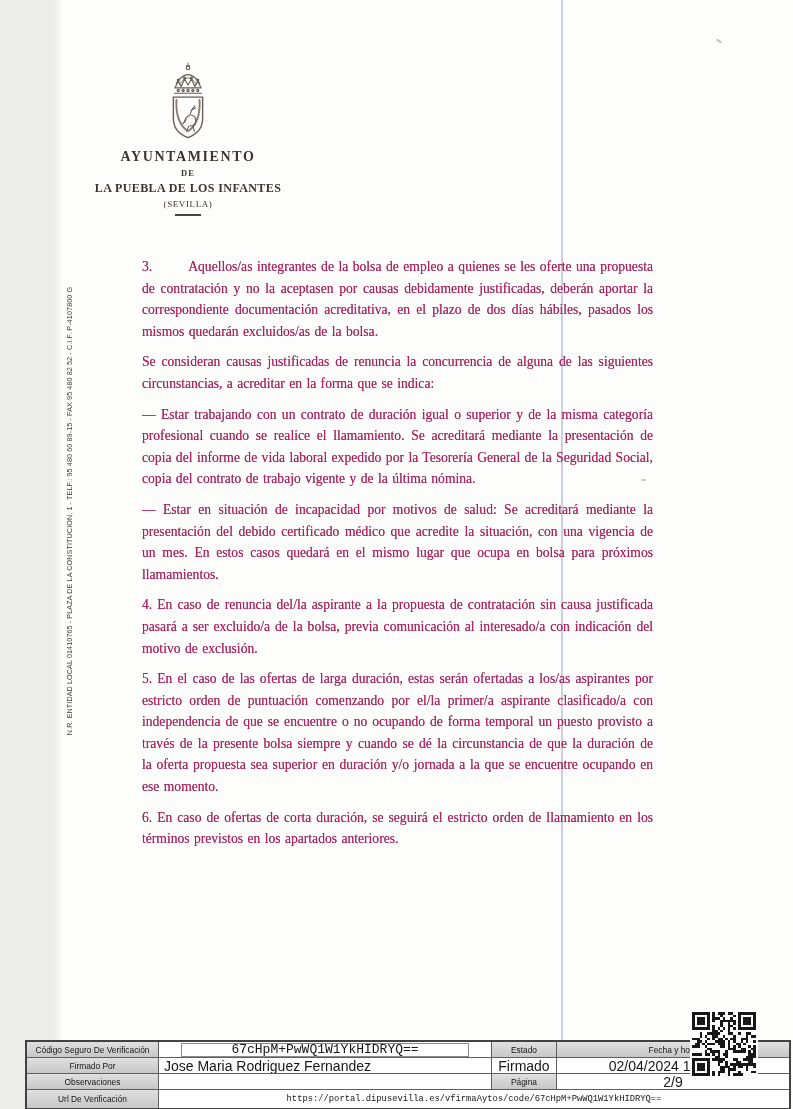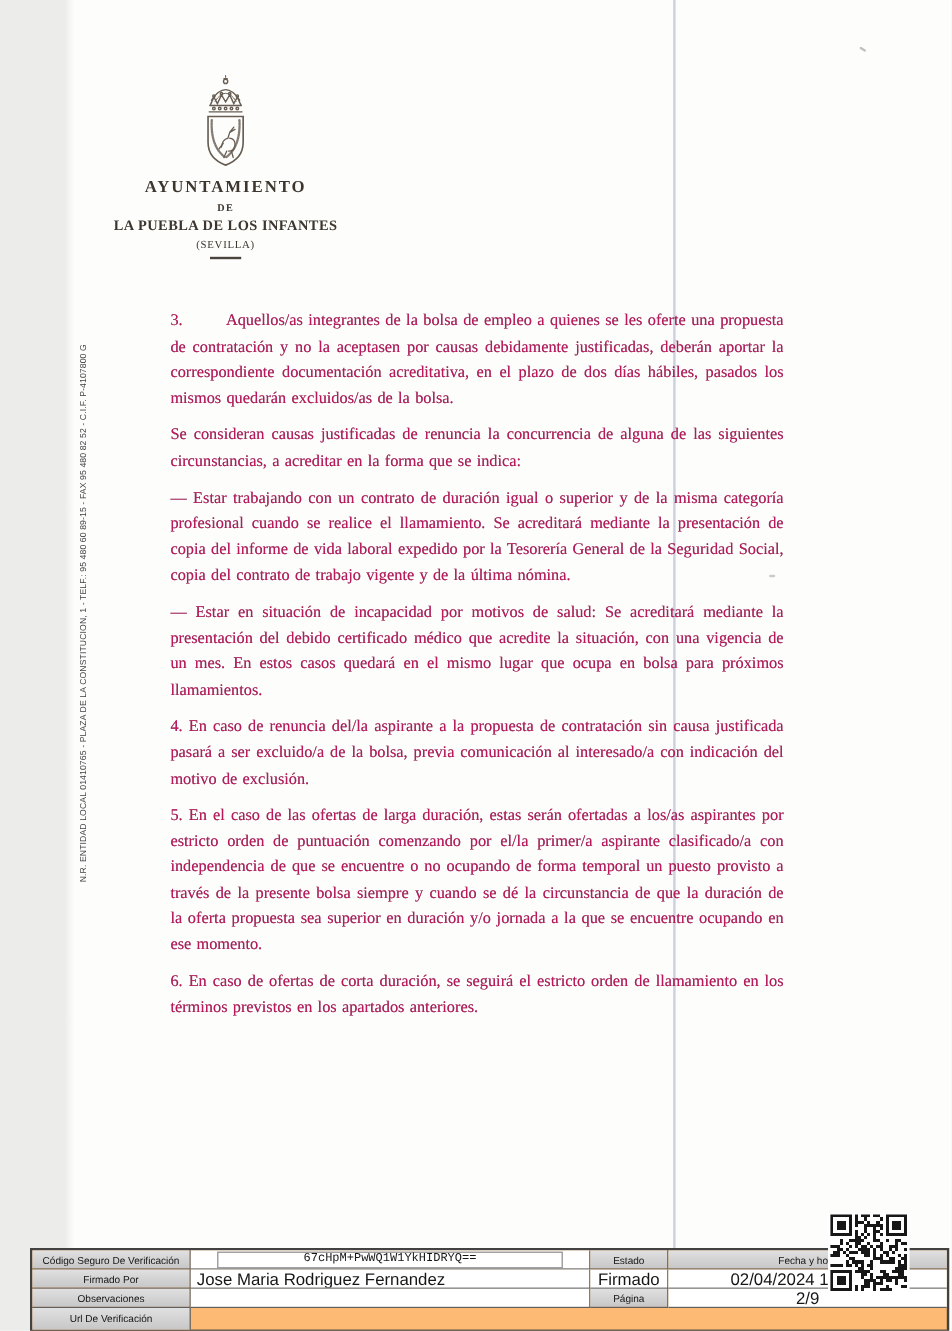--- a/index.html
+++ b/index.html
@@ -80,21 +80,21 @@
     justify-content:center;
     background:linear-gradient(180deg,#e0e0e0,#c7c7c7);
     font-size:8.4px;white-space:nowrap;
   }
   .fvalue{font-size:14px;padding-left:5px;}
   .fvalue.center{justify-content:center;padding-left:0;}
   .mono{font-family:"Liberation Mono","DejaVu Sans Mono",monospace;font-size:8.8px;justify-content:center;padding-left:0;}
   .csv-box{
     border:1px solid #8a8a8a;height:12px;width:86%;margin:0 auto;
     display:flex;align-items:center;justify-content:center;
-    font-family:"Liberation Mono","DejaVu Sans Mono",monospace;font-size:10px;
+    font-family:"Liberation Mono","DejaVu Sans Mono",monospace;font-size:13px;
   }
   .url-span{grid-column:2/5;}
 
   .qr-wrap{
     position:absolute;left:690px;top:1011px;width:68px;height:66px;
     display:flex;align-items:center;justify-content:center;background:#fff;
   }
 </style>
 </head>
 <body>
@@ -171,20 +171,21 @@
     <div class="fcell fvalue">Jose Maria Rodriguez Fernandez</div>
     <div class="fcell fvalue center">Firmado</div>
     <div class="fcell fvalue center lastcol">02/04/2024 14:15:28</div>
 
     <div class="fcell flabel">Observaciones</div>
     <div class="fcell fvalue"></div>
     <div class="fcell flabel">Página</div>
     <div class="fcell fvalue center lastcol">2/9</div>
 
     <div class="fcell flabel lastrow">Url De Verificación</div>
+    <div class="fcell mono url-span lastcol lastrow">https://portal.dipusevilla.es/vfirmaAytos/code/67cHpM+PwWQ1W1YkHIDRYQ==</div>
   </div>
 
   <div class="qr-wrap">
     <svg id="qr-svg" width="64" height="64" viewBox="0 0 64 64" shape-rendering="crispEdges">
       <rect width="64" height="64" fill="#ffffff"></rect>
     <path d="M0.00 0.00h2.56v2.56h-2.56zM2.56 0.00h2.56v2.56h-2.56zM5.12 0.00h2.56v2.56h-2.56zM7.68 0.00h2.56v2.56h-2.56zM10.24 0.00h2.56v2.56h-2.56zM12.80 0.00h2.56v2.56h-2.56zM15.36 0.00h2.56v2.56h-2.56zM20.48 0.00h2.56v2.56h-2.56zM25.60 0.00h2.56v2.56h-2.56zM28.16 0.00h2.56v2.56h-2.56zM30.72 0.00h2.56v2.56h-2.56zM35.84 0.00h2.56v2.56h-2.56zM38.40 0.00h2.56v2.56h-2.56zM46.08 0.00h2.56v2.56h-2.56zM48.64 0.00h2.56v2.56h-2.56zM51.20 0.00h2.56v2.56h-2.56zM53.76 0.00h2.56v2.56h-2.56zM56.32 0.00h2.56v2.56h-2.56zM58.88 0.00h2.56v2.56h-2.56zM61.44 0.00h2.56v2.56h-2.56zM0.00 2.56h2.56v2.56h-2.56zM15.36 2.56h2.56v2.56h-2.56zM20.48 2.56h2.56v2.56h-2.56zM28.16 2.56h2.56v2.56h-2.56zM40.96 2.56h2.56v2.56h-2.56zM46.08 2.56h2.56v2.56h-2.56zM61.44 2.56h2.56v2.56h-2.56zM0.00 5.12h2.56v2.56h-2.56zM5.12 5.12h2.56v2.56h-2.56zM7.68 5.12h2.56v2.56h-2.56zM10.24 5.12h2.56v2.56h-2.56zM15.36 5.12h2.56v2.56h-2.56zM20.48 5.12h2.56v2.56h-2.56zM23.04 5.12h2.56v2.56h-2.56zM25.60 5.12h2.56v2.56h-2.56zM30.72 5.12h2.56v2.56h-2.56zM38.40 5.12h2.56v2.56h-2.56zM46.08 5.12h2.56v2.56h-2.56zM51.20 5.12h2.56v2.56h-2.56zM53.76 5.12h2.56v2.56h-2.56zM56.32 5.12h2.56v2.56h-2.56zM61.44 5.12h2.56v2.56h-2.56zM0.00 7.68h2.56v2.56h-2.56zM5.12 7.68h2.56v2.56h-2.56zM7.68 7.68h2.56v2.56h-2.56zM10.24 7.68h2.56v2.56h-2.56zM15.36 7.68h2.56v2.56h-2.56zM20.48 7.68h2.56v2.56h-2.56zM28.16 7.68h2.56v2.56h-2.56zM30.72 7.68h2.56v2.56h-2.56zM33.28 7.68h2.56v2.56h-2.56zM35.84 7.68h2.56v2.56h-2.56zM38.40 7.68h2.56v2.56h-2.56zM40.96 7.68h2.56v2.56h-2.56zM46.08 7.68h2.56v2.56h-2.56zM51.20 7.68h2.56v2.56h-2.56zM53.76 7.68h2.56v2.56h-2.56zM56.32 7.68h2.56v2.56h-2.56zM61.44 7.68h2.56v2.56h-2.56zM0.00 10.24h2.56v2.56h-2.56zM5.12 10.24h2.56v2.56h-2.56zM7.68 10.24h2.56v2.56h-2.56zM10.24 10.24h2.56v2.56h-2.56zM15.36 10.24h2.56v2.56h-2.56zM28.16 10.24h2.56v2.56h-2.56zM35.84 10.24h2.56v2.56h-2.56zM40.96 10.24h2.56v2.56h-2.56zM46.08 10.24h2.56v2.56h-2.56zM51.20 10.24h2.56v2.56h-2.56zM53.76 10.24h2.56v2.56h-2.56zM56.32 10.24h2.56v2.56h-2.56zM61.44 10.24h2.56v2.56h-2.56zM0.00 12.80h2.56v2.56h-2.56zM15.36 12.80h2.56v2.56h-2.56zM20.48 12.80h2.56v2.56h-2.56zM28.16 12.80h2.56v2.56h-2.56zM35.84 12.80h2.56v2.56h-2.56zM38.40 12.80h2.56v2.56h-2.56zM46.08 12.80h2.56v2.56h-2.56zM61.44 12.80h2.56v2.56h-2.56zM0.00 15.36h2.56v2.56h-2.56zM2.56 15.36h2.56v2.56h-2.56zM5.12 15.36h2.56v2.56h-2.56zM7.68 15.36h2.56v2.56h-2.56zM10.24 15.36h2.56v2.56h-2.56zM12.80 15.36h2.56v2.56h-2.56zM15.36 15.36h2.56v2.56h-2.56zM20.48 15.36h2.56v2.56h-2.56zM25.60 15.36h2.56v2.56h-2.56zM30.72 15.36h2.56v2.56h-2.56zM35.84 15.36h2.56v2.56h-2.56zM40.96 15.36h2.56v2.56h-2.56zM46.08 15.36h2.56v2.56h-2.56zM48.64 15.36h2.56v2.56h-2.56zM51.20 15.36h2.56v2.56h-2.56zM53.76 15.36h2.56v2.56h-2.56zM56.32 15.36h2.56v2.56h-2.56zM58.88 15.36h2.56v2.56h-2.56zM61.44 15.36h2.56v2.56h-2.56zM20.48 17.92h2.56v2.56h-2.56zM23.04 17.92h2.56v2.56h-2.56zM28.16 17.92h2.56v2.56h-2.56zM35.84 17.92h2.56v2.56h-2.56zM7.68 20.48h2.56v2.56h-2.56zM15.36 20.48h2.56v2.56h-2.56zM17.92 20.48h2.56v2.56h-2.56zM20.48 20.48h2.56v2.56h-2.56zM23.04 20.48h2.56v2.56h-2.56zM25.60 20.48h2.56v2.56h-2.56zM35.84 20.48h2.56v2.56h-2.56zM38.40 20.48h2.56v2.56h-2.56zM46.08 20.48h2.56v2.56h-2.56zM53.76 20.48h2.56v2.56h-2.56zM56.32 20.48h2.56v2.56h-2.56zM7.68 23.04h2.56v2.56h-2.56zM12.80 23.04h2.56v2.56h-2.56zM20.48 23.04h2.56v2.56h-2.56zM23.04 23.04h2.56v2.56h-2.56zM30.72 23.04h2.56v2.56h-2.56zM40.96 23.04h2.56v2.56h-2.56zM53.76 23.04h2.56v2.56h-2.56zM58.88 23.04h2.56v2.56h-2.56zM61.44 23.04h2.56v2.56h-2.56zM0.00 25.60h2.56v2.56h-2.56zM2.56 25.60h2.56v2.56h-2.56zM5.12 25.60h2.56v2.56h-2.56zM15.36 25.60h2.56v2.56h-2.56zM20.48 25.60h2.56v2.56h-2.56zM25.60 25.60h2.56v2.56h-2.56zM28.16 25.60h2.56v2.56h-2.56zM33.28 25.60h2.56v2.56h-2.56zM38.40 25.60h2.56v2.56h-2.56zM40.96 25.60h2.56v2.56h-2.56zM48.64 25.60h2.56v2.56h-2.56zM51.20 25.60h2.56v2.56h-2.56zM53.76 25.60h2.56v2.56h-2.56zM5.12 28.16h2.56v2.56h-2.56zM7.68 28.16h2.56v2.56h-2.56zM12.80 28.16h2.56v2.56h-2.56zM23.04 28.16h2.56v2.56h-2.56zM25.60 28.16h2.56v2.56h-2.56zM28.16 28.16h2.56v2.56h-2.56zM30.72 28.16h2.56v2.56h-2.56zM35.84 28.16h2.56v2.56h-2.56zM40.96 28.16h2.56v2.56h-2.56zM48.64 28.16h2.56v2.56h-2.56zM53.76 28.16h2.56v2.56h-2.56zM61.44 28.16h2.56v2.56h-2.56zM2.56 30.72h2.56v2.56h-2.56zM5.12 30.72h2.56v2.56h-2.56zM10.24 30.72h2.56v2.56h-2.56zM15.36 30.72h2.56v2.56h-2.56zM17.92 30.72h2.56v2.56h-2.56zM20.48 30.72h2.56v2.56h-2.56zM25.60 30.72h2.56v2.56h-2.56zM28.16 30.72h2.56v2.56h-2.56zM30.72 30.72h2.56v2.56h-2.56zM35.84 30.72h2.56v2.56h-2.56zM43.52 30.72h2.56v2.56h-2.56zM46.08 30.72h2.56v2.56h-2.56zM51.20 30.72h2.56v2.56h-2.56zM0.00 33.28h2.56v2.56h-2.56zM2.56 33.28h2.56v2.56h-2.56zM5.12 33.28h2.56v2.56h-2.56zM12.80 33.28h2.56v2.56h-2.56zM28.16 33.28h2.56v2.56h-2.56zM30.72 33.28h2.56v2.56h-2.56zM35.84 33.28h2.56v2.56h-2.56zM40.96 33.28h2.56v2.56h-2.56zM46.08 33.28h2.56v2.56h-2.56zM56.32 33.28h2.56v2.56h-2.56zM61.44 33.28h2.56v2.56h-2.56zM15.36 35.84h2.56v2.56h-2.56zM17.92 35.84h2.56v2.56h-2.56zM35.84 35.84h2.56v2.56h-2.56zM38.40 35.84h2.56v2.56h-2.56zM40.96 35.84h2.56v2.56h-2.56zM48.64 35.84h2.56v2.56h-2.56zM51.20 35.84h2.56v2.56h-2.56zM58.88 35.84h2.56v2.56h-2.56zM61.44 35.84h2.56v2.56h-2.56zM12.80 38.40h2.56v2.56h-2.56zM17.92 38.40h2.56v2.56h-2.56zM20.48 38.40h2.56v2.56h-2.56zM23.04 38.40h2.56v2.56h-2.56zM25.60 38.40h2.56v2.56h-2.56zM33.28 38.40h2.56v2.56h-2.56zM40.96 38.40h2.56v2.56h-2.56zM43.52 38.40h2.56v2.56h-2.56zM46.08 38.40h2.56v2.56h-2.56zM48.64 38.40h2.56v2.56h-2.56zM51.20 38.40h2.56v2.56h-2.56zM56.32 38.40h2.56v2.56h-2.56zM61.44 38.40h2.56v2.56h-2.56zM0.00 40.96h2.56v2.56h-2.56zM2.56 40.96h2.56v2.56h-2.56zM5.12 40.96h2.56v2.56h-2.56zM7.68 40.96h2.56v2.56h-2.56zM12.80 40.96h2.56v2.56h-2.56zM15.36 40.96h2.56v2.56h-2.56zM20.48 40.96h2.56v2.56h-2.56zM25.60 40.96h2.56v2.56h-2.56zM30.72 40.96h2.56v2.56h-2.56zM33.28 40.96h2.56v2.56h-2.56zM56.32 40.96h2.56v2.56h-2.56zM58.88 40.96h2.56v2.56h-2.56zM61.44 40.96h2.56v2.56h-2.56zM23.04 43.52h2.56v2.56h-2.56zM25.60 43.52h2.56v2.56h-2.56zM33.28 43.52h2.56v2.56h-2.56zM53.76 43.52h2.56v2.56h-2.56zM56.32 43.52h2.56v2.56h-2.56zM58.88 43.52h2.56v2.56h-2.56zM61.44 43.52h2.56v2.56h-2.56zM0.00 46.08h2.56v2.56h-2.56zM2.56 46.08h2.56v2.56h-2.56zM5.12 46.08h2.56v2.56h-2.56zM7.68 46.08h2.56v2.56h-2.56zM10.24 46.08h2.56v2.56h-2.56zM12.80 46.08h2.56v2.56h-2.56zM15.36 46.08h2.56v2.56h-2.56zM20.48 46.08h2.56v2.56h-2.56zM23.04 46.08h2.56v2.56h-2.56zM25.60 46.08h2.56v2.56h-2.56zM28.16 46.08h2.56v2.56h-2.56zM30.72 46.08h2.56v2.56h-2.56zM40.96 46.08h2.56v2.56h-2.56zM43.52 46.08h2.56v2.56h-2.56zM51.20 46.08h2.56v2.56h-2.56zM53.76 46.08h2.56v2.56h-2.56zM56.32 46.08h2.56v2.56h-2.56zM58.88 46.08h2.56v2.56h-2.56zM0.00 48.64h2.56v2.56h-2.56zM15.36 48.64h2.56v2.56h-2.56zM25.60 48.64h2.56v2.56h-2.56zM28.16 48.64h2.56v2.56h-2.56zM33.28 48.64h2.56v2.56h-2.56zM43.52 48.64h2.56v2.56h-2.56zM46.08 48.64h2.56v2.56h-2.56zM56.32 48.64h2.56v2.56h-2.56zM58.88 48.64h2.56v2.56h-2.56zM0.00 51.20h2.56v2.56h-2.56zM5.12 51.20h2.56v2.56h-2.56zM7.68 51.20h2.56v2.56h-2.56zM10.24 51.20h2.56v2.56h-2.56zM15.36 51.20h2.56v2.56h-2.56zM25.60 51.20h2.56v2.56h-2.56zM33.28 51.20h2.56v2.56h-2.56zM38.40 51.20h2.56v2.56h-2.56zM40.96 51.20h2.56v2.56h-2.56zM43.52 51.20h2.56v2.56h-2.56zM46.08 51.20h2.56v2.56h-2.56zM48.64 51.20h2.56v2.56h-2.56zM51.20 51.20h2.56v2.56h-2.56zM53.76 51.20h2.56v2.56h-2.56zM56.32 51.20h2.56v2.56h-2.56zM58.88 51.20h2.56v2.56h-2.56zM61.44 51.20h2.56v2.56h-2.56zM0.00 53.76h2.56v2.56h-2.56zM5.12 53.76h2.56v2.56h-2.56zM7.68 53.76h2.56v2.56h-2.56zM10.24 53.76h2.56v2.56h-2.56zM15.36 53.76h2.56v2.56h-2.56zM28.16 53.76h2.56v2.56h-2.56zM30.72 53.76h2.56v2.56h-2.56zM33.28 53.76h2.56v2.56h-2.56zM35.84 53.76h2.56v2.56h-2.56zM40.96 53.76h2.56v2.56h-2.56zM46.08 53.76h2.56v2.56h-2.56zM48.64 53.76h2.56v2.56h-2.56zM53.76 53.76h2.56v2.56h-2.56zM61.44 53.76h2.56v2.56h-2.56zM0.00 56.32h2.56v2.56h-2.56zM5.12 56.32h2.56v2.56h-2.56zM7.68 56.32h2.56v2.56h-2.56zM10.24 56.32h2.56v2.56h-2.56zM15.36 56.32h2.56v2.56h-2.56zM28.16 56.32h2.56v2.56h-2.56zM30.72 56.32h2.56v2.56h-2.56zM35.84 56.32h2.56v2.56h-2.56zM38.40 56.32h2.56v2.56h-2.56zM40.96 56.32h2.56v2.56h-2.56zM53.76 56.32h2.56v2.56h-2.56zM0.00 58.88h2.56v2.56h-2.56zM15.36 58.88h2.56v2.56h-2.56zM20.48 58.88h2.56v2.56h-2.56zM25.60 58.88h2.56v2.56h-2.56zM28.16 58.88h2.56v2.56h-2.56zM30.72 58.88h2.56v2.56h-2.56zM35.84 58.88h2.56v2.56h-2.56zM46.08 58.88h2.56v2.56h-2.56zM58.88 58.88h2.56v2.56h-2.56zM61.44 58.88h2.56v2.56h-2.56zM0.00 61.44h2.56v2.56h-2.56zM2.56 61.44h2.56v2.56h-2.56zM5.12 61.44h2.56v2.56h-2.56zM7.68 61.44h2.56v2.56h-2.56zM10.24 61.44h2.56v2.56h-2.56zM12.80 61.44h2.56v2.56h-2.56zM15.36 61.44h2.56v2.56h-2.56zM20.48 61.44h2.56v2.56h-2.56zM25.60 61.44h2.56v2.56h-2.56zM35.84 61.44h2.56v2.56h-2.56zM40.96 61.44h2.56v2.56h-2.56zM43.52 61.44h2.56v2.56h-2.56zM46.08 61.44h2.56v2.56h-2.56zM48.64 61.44h2.56v2.56h-2.56z" fill="#171717"></path>
       </svg>
   </div>
 
 </div>

